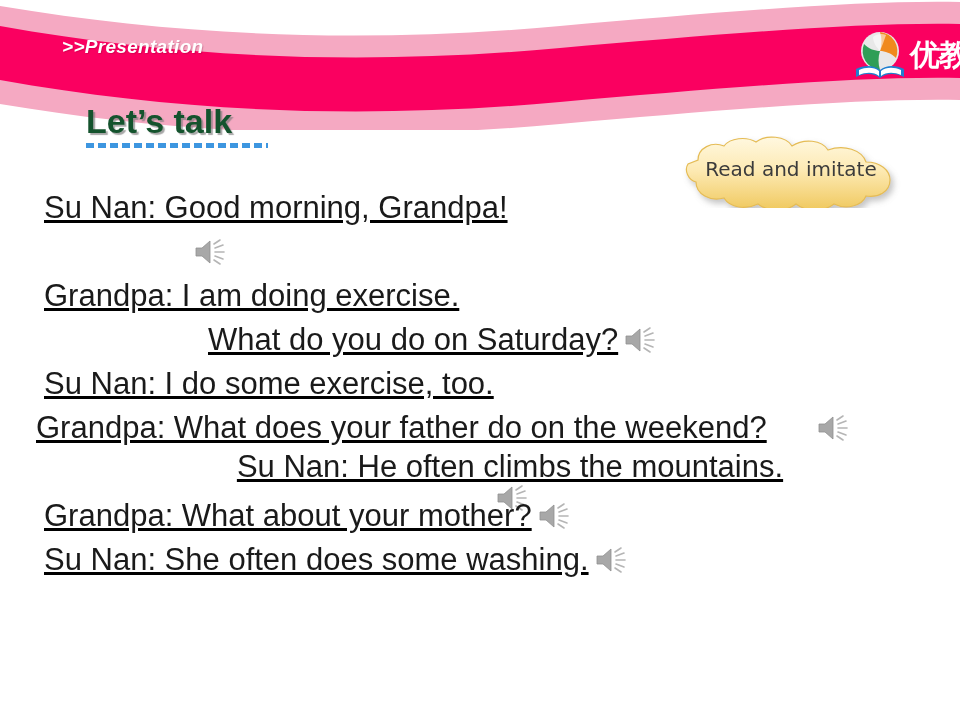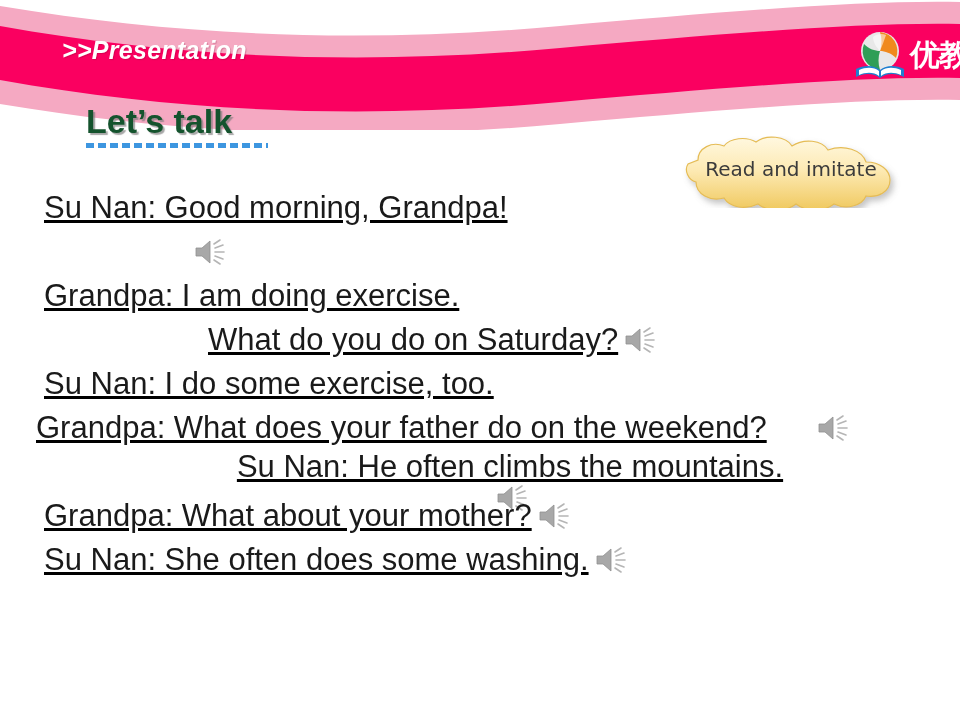--- a/index.html
+++ b/index.html
@@ -24,21 +24,21 @@
     height: 130px;
   }
   #header-banner svg {
     display: block;
   }
 
   #banner-title {
     position: absolute;
     left: 62px;
     top: 36px;
-    font-size: 25px;
+    font-size: 19px;
     font-weight: bold;
     font-style: italic;
     color: #ffffff;
     letter-spacing: 0.3px;
     white-space: nowrap;
     text-shadow: 1px 1px 1px rgba(120,0,45,0.25);
   }
 
   
   #logo {

